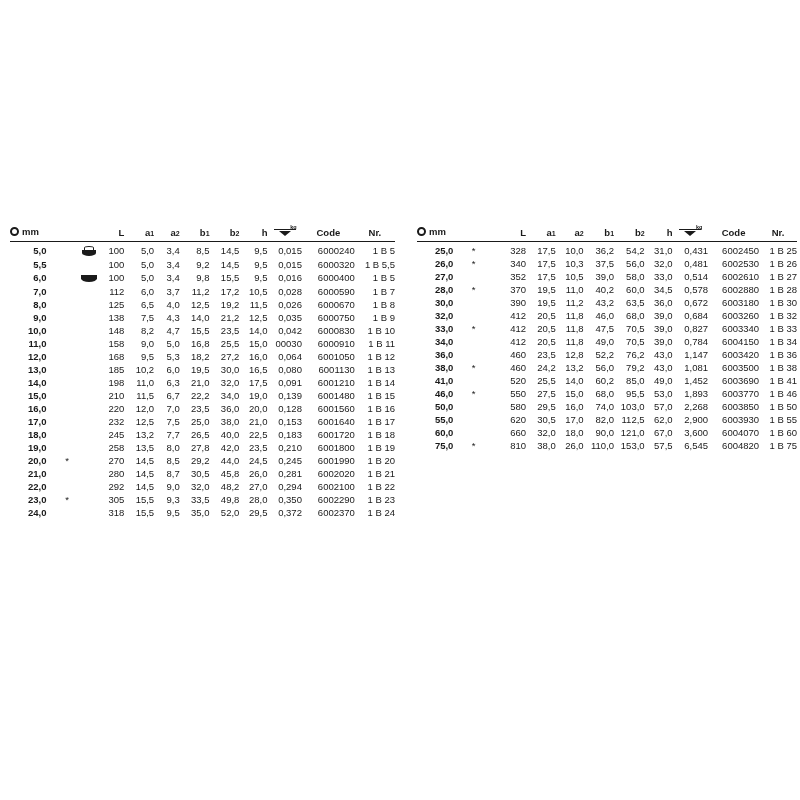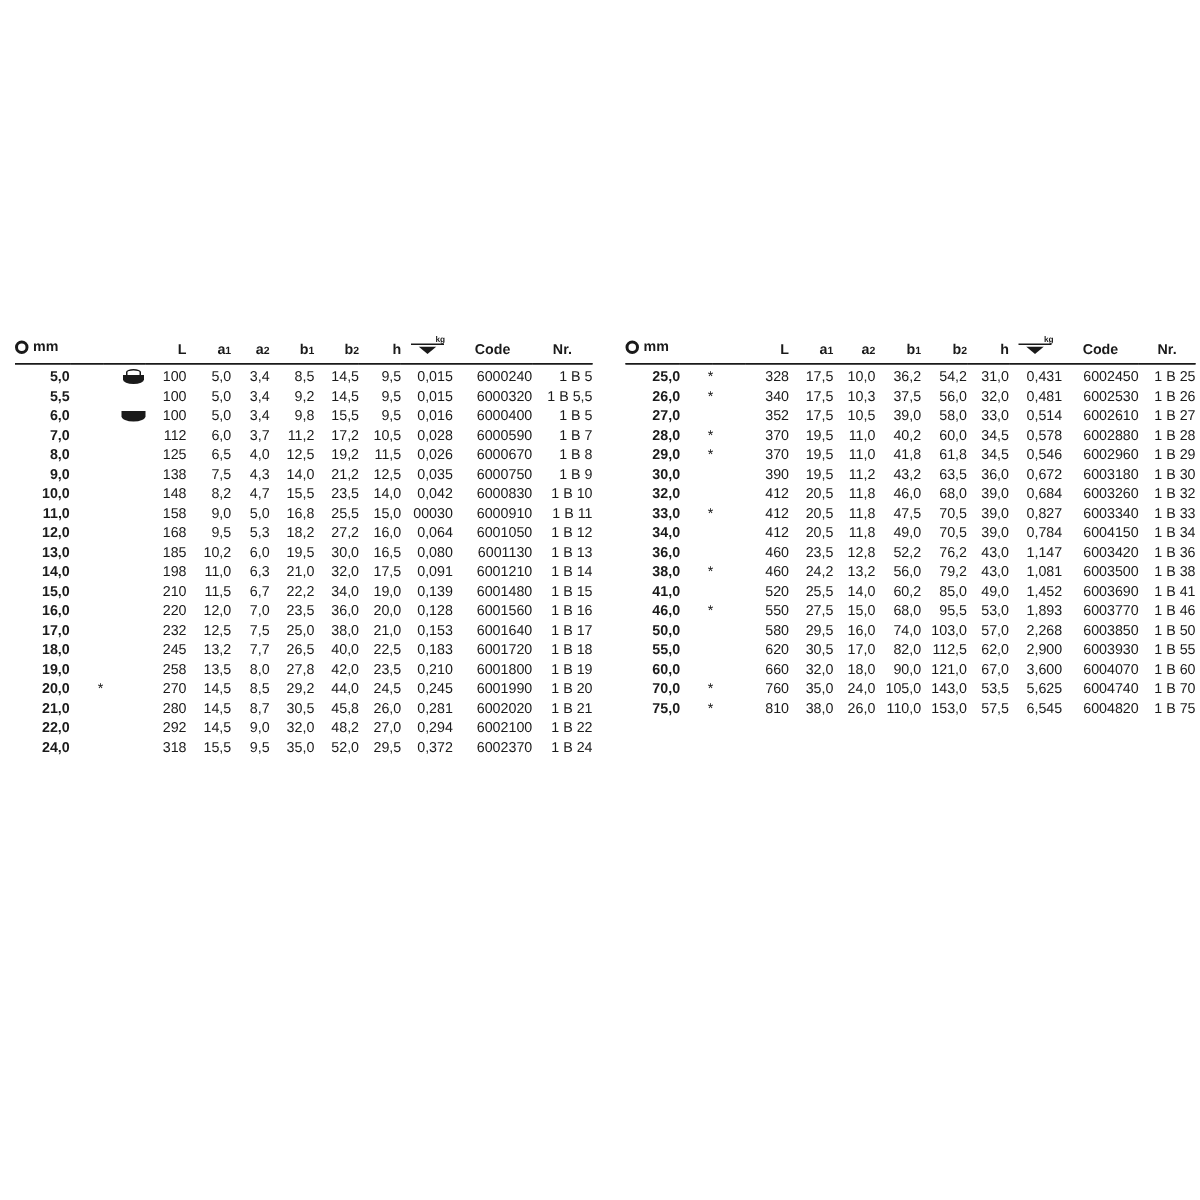--- a/index.html
+++ b/index.html
@@ -478,20 +478,34 @@
               <td>14,5</td>
               <td>9,0</td>
               <td>32,0</td>
               <td>48,2</td>
               <td>27,0</td>
               <td>0,294</td>
               <td class="c-code">6002100</td>
               <td class="c-nr">1 B 22</td>
             </tr>
             <tr>
+              <td class="c-size">23,0</td>
+              <td class="c-star">*</td>
+              <td class="c-icon"></td>
+              <td>305</td>
+              <td>15,5</td>
+              <td>9,3</td>
+              <td>33,5</td>
+              <td>49,8</td>
+              <td>28,0</td>
+              <td>0,350</td>
+              <td class="c-code">6002290</td>
+              <td class="c-nr">1 B 23</td>
+            </tr>
+            <tr>
               <td class="c-size">24,0</td>
               <td class="c-star"></td>
               <td class="c-icon"></td>
               <td>318</td>
               <td>15,5</td>
               <td>9,5</td>
               <td>35,0</td>
               <td>52,0</td>
               <td>29,5</td>
               <td>0,372</td>
@@ -595,34 +609,20 @@
               <td>19,5</td>
               <td>11,0</td>
               <td>40,2</td>
               <td>60,0</td>
               <td>34,5</td>
               <td>0,578</td>
               <td class="c-code">6002880</td>
               <td class="c-nr">1 B 28</td>
             </tr>
             <tr>
-              <td class="c-size">29,0</td>
-              <td class="c-star">*</td>
-              <td class="c-icon"></td>
-              <td>370</td>
-              <td>19,5</td>
-              <td>11,0</td>
-              <td>41,8</td>
-              <td>61,8</td>
-              <td>34,5</td>
-              <td>0,546</td>
-              <td class="c-code">6002960</td>
-              <td class="c-nr">1 B 29</td>
-            </tr>
-            <tr>
               <td class="c-size">30,0</td>
               <td class="c-star"></td>
               <td class="c-icon"></td>
               <td>390</td>
               <td>19,5</td>
               <td>11,2</td>
               <td>43,2</td>
               <td>63,5</td>
               <td>36,0</td>
               <td>0,672</td>
@@ -763,34 +763,20 @@
               <td>32,0</td>
               <td>18,0</td>
               <td>90,0</td>
               <td>121,0</td>
               <td>67,0</td>
               <td>3,600</td>
               <td class="c-code">6004070</td>
               <td class="c-nr">1 B 60</td>
             </tr>
             <tr>
-              <td class="c-size">70,0</td>
-              <td class="c-star">*</td>
-              <td class="c-icon"></td>
-              <td>760</td>
-              <td>35,0</td>
-              <td>24,0</td>
-              <td>105,0</td>
-              <td>143,0</td>
-              <td>53,5</td>
-              <td>5,625</td>
-              <td class="c-code">6004740</td>
-              <td class="c-nr">1 B 70</td>
-            </tr>
-            <tr>
               <td class="c-size">75,0</td>
               <td class="c-star">*</td>
               <td class="c-icon"></td>
               <td>810</td>
               <td>38,0</td>
               <td>26,0</td>
               <td>110,0</td>
               <td>153,0</td>
               <td>57,5</td>
               <td>6,545</td>

